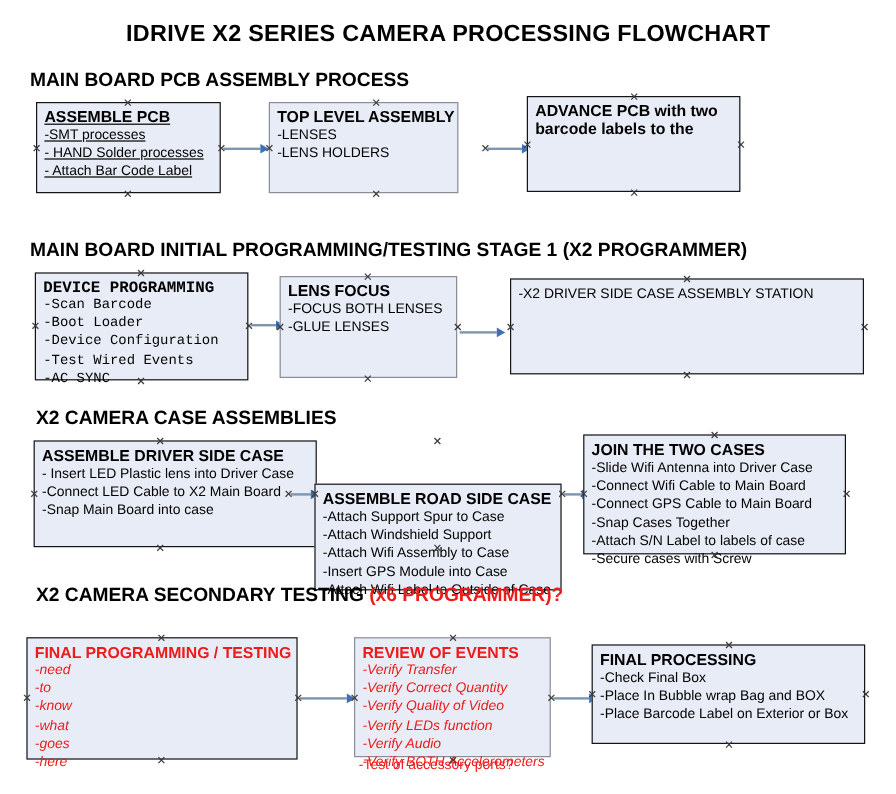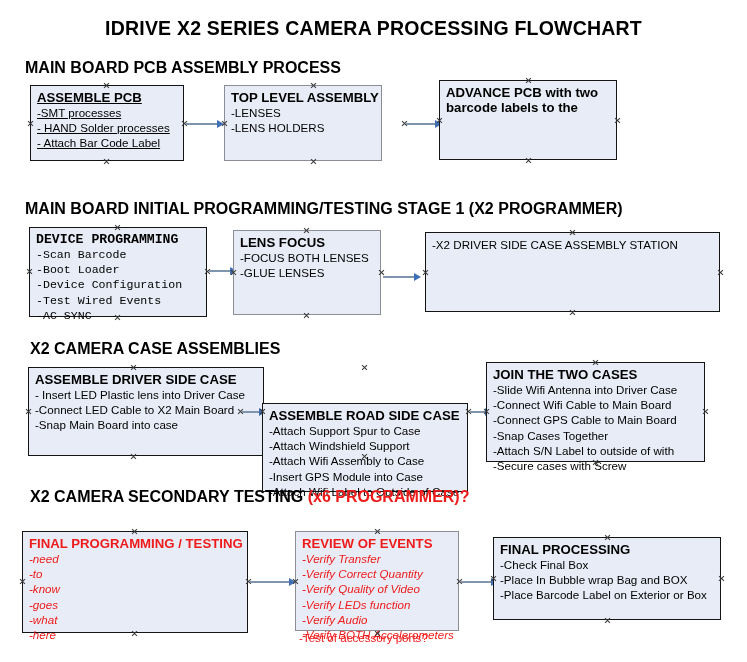--- a/index.html
+++ b/index.html
@@ -253,39 +253,39 @@
     <div class="shaft" style="width:15px;"></div>
     <div class="head" style="left:15px;"></div>
   </div>
 
   <div class="node border-dark" style="left:486px; top:362px; width:219px; height:100px;">
     <div class="node-title">JOIN THE TWO CASES</div>
     <div class="node-line">-Slide Wifi Antenna into Driver Case</div>
     <div class="node-line">-Connect Wifi Cable to Main Board</div>
     <div class="node-line">-Connect GPS Cable to Main Board</div>
     <div class="node-line">-Snap Cases Together</div>
-    <div class="node-line">-Attach S/N Label to outside of with</div>
+    <div class="node-line">-Attach S/N Label to labels of case</div>
     <div class="node-line">-Secure cases with Screw</div>
   </div>
   <div class="handle" style="left:592px; top:359px;"></div>
   <div class="handle" style="left:592px; top:459px;"></div>
   <div class="handle" style="left:483px; top:408px;"></div>
   <div class="handle" style="left:702px; top:408px;"></div>
 
   <div class="section-title" style="left:30px; top:488px;">
     <span>X2 CAMERA SECONDARY TESTING </span><span class="accent">(x6 PROGRAMMER)?</span>
   </div>
 
   <div class="node border-dark red" style="left:22px; top:531px; width:226px; height:102px;">
     <div class="node-title">FINAL PROGRAMMING / TESTING</div>
     <div class="node-line">-need</div>
     <div class="node-line">-to</div>
     <div class="node-line">-know</div>
+    <div class="node-line">-what</div>
     <div class="node-line">-goes</div>
-    <div class="node-line">-what</div>
     <div class="node-line">-here</div>
   </div>
   <div class="handle" style="left:131px; top:528px;"></div>
   <div class="handle" style="left:131px; top:630px;"></div>
   <div class="handle" style="left:19px;  top:578px;"></div>
   <div class="handle" style="left:245px; top:578px;"></div>
 
   <div class="arrow" style="left:250px; top:577px; width:46px;">
     <div class="shaft" style="width:39px;"></div>
     <div class="head" style="left:39px;"></div>

